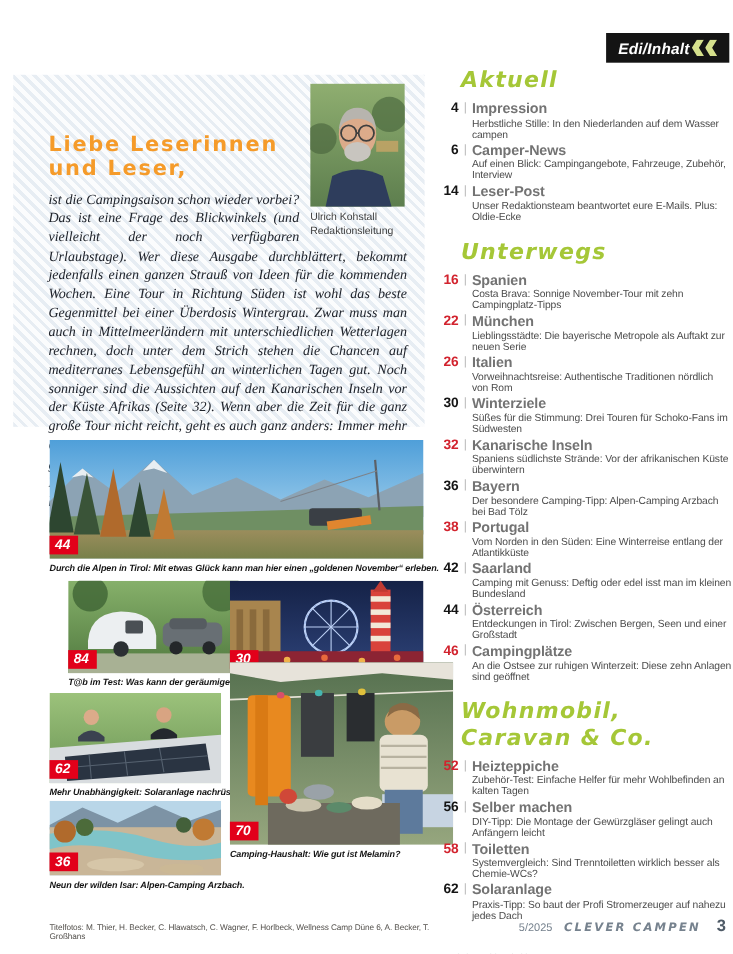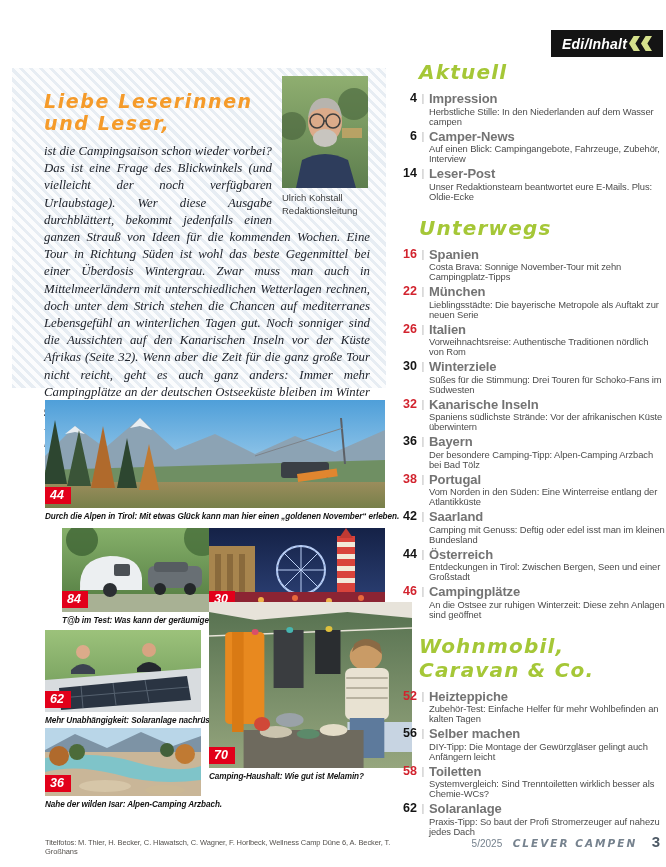--- a/index.html
+++ b/index.html
@@ -16,22 +16,22 @@
     display:flex;align-items:center;justify-content:center;gap:2px;cursor:pointer;}
   .edi-badge .tab-label{color:#fff;font-size:14px;font-weight:bold;font-style:italic;letter-spacing:.2px;}
   .chevrons{display:flex;gap:1px;}
   .chev{display:inline-block;width:11px;height:15px;background:var(--chevron-green);
     clip-path:polygon(100% 0,42% 0,0 50%,42% 100%,100% 100%,58% 50%);}
 
   
   .editorial-panel{position:absolute;left:12px;top:68px;width:374px;height:320px;
     background:repeating-linear-gradient(45deg,#e7edf3 0 3px,#fbfcfd 3px 7px);
     padding:22px 16px 10px 32px;}
-  .editorial-heading{font-size:19px;font-weight:bold;font-style:italic;letter-spacing:1.6px;
-    color:var(--heading-orange);margin-bottom:9px;font-family:"DejaVu Sans",sans-serif;}
+  .editorial-heading{font-size:19px;font-weight:bold;letter-spacing:1.6px;
+    color:var(--heading-orange);margin-bottom:9px;font-family:"DejaVu Sans",sans-serif;margin-top:30px;}
   .portrait{float:right;width:88px;margin:-14px 0 6px 10px;}
   .portrait svg{display:block;width:86px;height:112px;}
   .portrait-name,.portrait-role{font-size:9.5px;color:#3c3c3c;line-height:11.5px;margin-top:1px;}
   .portrait-name{margin-top:4px;}
   .editorial-text{font-family:"Liberation Serif",serif;font-style:italic;font-size:12.8px;
     line-height:17.2px;color:#20242c;text-align:justify;}
   .closing-row{display:flex;align-items:center;justify-content:flex-end;gap:22px;margin-top:8px;padding-right:4px;}
   .closing{font-family:"Liberation Serif",serif;font-style:italic;font-size:13px;color:#20242c;}
   .signature{font-family:"DejaVu Serif",serif;font-style:italic;font-size:23px;color:#141c26;
     transform:rotate(-5deg) skewX(-6deg);display:inline-block;padding-right:10px;}
@@ -292,21 +292,21 @@
         <path d="M0 30 Q50 22 90 34 Q130 46 156 38 L156 52 Q110 58 70 46 Q30 36 0 44 Z" fill="#7fc4c9"></path>
         <circle cx="14" cy="28" r="10" fill="#b06a2c"></circle>
         <circle cx="32" cy="24" r="8" fill="#4c6b3a"></circle>
         <circle cx="140" cy="26" r="10" fill="#c07a33"></circle>
         <circle cx="122" cy="22" r="7" fill="#43603a"></circle>
         <ellipse cx="60" cy="58" rx="26" ry="6" fill="#d6c6a8"></ellipse>
         <ellipse cx="120" cy="62" rx="20" ry="5" fill="#cbb895"></ellipse>
       </svg>
       <span class="page-badge">36</span>
     </div>
-    <figcaption>Nahe der wilden Isar: Alpen-Camping Arzbach.</figcaption>
+    <figcaption>Neun der wilden Isar: Alpen-Camping Arzbach.</figcaption>
   </figure>
 
   <nav class="toc">
       <h2 class="toc-heading">Aktuell</h2>
       <div class="toc-item">
         <span class="toc-num">4</span>
         <span class="toc-sep"></span>
         <div class="toc-body">
           <div class="toc-title">Impression</div>
           <div class="toc-desc">Herbstliche Stille: In den Niederlanden auf dem Wasser campen</div>

